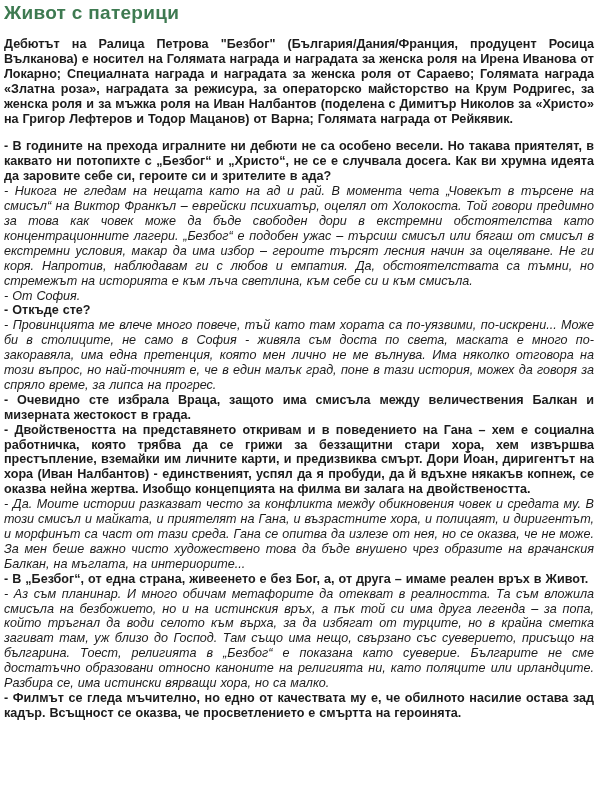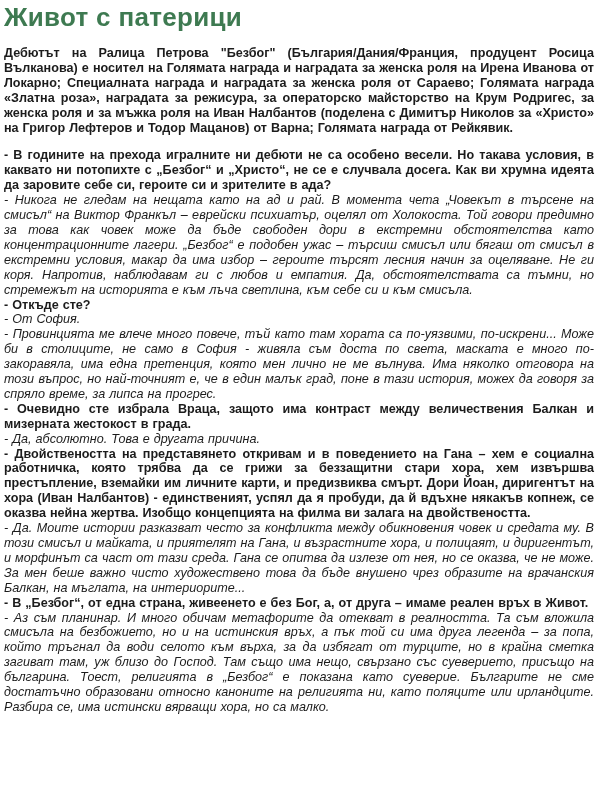--- a/index.html
+++ b/index.html
@@ -7,21 +7,21 @@
   html, body { margin: 0; padding: 0; }
   body {
     width: 600px; height: 800px; overflow: hidden;
     background: var(--bg-color);
     font-family: "Liberation Sans", sans-serif;
   }
   .page { padding: 2px 6px 0 4px; }
   .article-title {
     margin: 0 0 13px 0;
     font-family: "Liberation Sans", sans-serif;
-    font-size: 26px; font-weight: bold;
+    font-size: 19px; font-weight: bold;
     color: var(--title-color);
     letter-spacing: 0.3px;
   }
   .para {
     margin: 0;
     font-size: 12.6px; line-height: 14.9px;
     color: var(--text-color);
     text-align: justify;
     word-spacing: 0.5px;
   }
@@ -29,25 +29,25 @@
   .question { font-weight: bold; }
   .answer { font-weight: normal; font-style: italic; }
 </style>
 </head>
 <body>
 
 <div class="page">
   <h1 class="article-title">Живот с патерици</h1>
   <p class="para intro">Дебютът на Ралица Петрова "Безбог" (България/Дания/Франция, продуцент Росица Вълканова) е носител на Голямата награда и наградата за женска роля на Ирена Иванова от Локарно; Специалната награда и наградата за женска роля от Сараево; Голямата награда «Златна роза», наградата за режисура, за операторско майсторство на Крум Родригес, за женска роля и за мъжка роля на Иван Налбантов (поделена с Димитър Николов за «Христо» на Григор Лефтеров и Тодор Мацанов) от Варна; Голямата награда от Рейкявик.</p>
   <div id="qa-list">
-      <p class="para question">- В годините на прехода игралните ни дебюти не са особено весели. Но такава условия, в каквато ни потопихте с „Безбог“ и „Христо“, не се е случвала досега. Как ви хрумна идеята да заровите себе си, героите си и зрителите в ада?</p>
+      <p class="para question">- В годините на прехода игралните ни дебюти не са особено весели. Но такава приятелят, в каквато ни потопихте с „Безбог“ и „Христо“, не се е случвала досега. Как ви хрумна идеята да заровите себе си, героите си и зрителите в ада?</p>
       <p class="para answer">- Никога не гледам на нещата като на ад и рай. В момента чета „Човекът в търсене на смисъл“ на Виктор Франкъл – еврейски психиатър, оцелял от Холокоста. Той говори предимно за това как човек може да бъде свободен дори в екстремни обстоятелства като концентрационните лагери. „Безбог“ е подобен ужас – търсиш смисъл или бягаш от смисъл в екстремни условия, макар да има избор – героите търсят лесния начин за оцеляване. Не ги коря. Напротив, наблюдавам ги с любов и емпатия. Да, обстоятелствата са тъмни, но стремежът на историята е към лъча светлина, към себе си и към смисъла.</p>
+      <p class="para answer">- От София.</p>
       <p class="para question">- Откъде сте?</p>
-      <p class="para answer">- От София.</p>
       <p class="para answer">- Провинцията ме влече много повече, тъй като там хората са по-уязвими, по-искрени... Може би в столиците, не само в София - живяла съм доста по света, маската е много по-закоравяла, има една претенция, която мен лично не ме вълнува. Има няколко отговора на този въпрос, но най-точният е, че в един малък град, поне в тази история, можех да говоря за спряло време, за липса на прогрес.</p>
-      <p class="para question">- Очевидно сте избрала Враца, защото има контраст между величествения Балкан и мизерната жестокост в града.</p>
-      <p class="para answer">- Да, абсолютно. Това е другата причина.</p>
+      <p class="para question">- Очевидно сте избрала Враца, защото има смисъла между величествения Балкан и мизерната жестокост в града.</p>
       <p class="para question">- Двойствеността на представянето откривам и в поведението на Гана – хем е социална работничка, която трябва да се грижи за беззащитни стари хора, хем извършва престъпление, вземайки им личните карти, и предизвиква смърт. Дори Йоан, диригентът на хора (Иван Налбантов) - единственият, успял да я пробуди, да й вдъхне някакъв копнеж, се оказва нейна жертва. Изобщо концепцията на филма ви залага на двойствеността.</p>
       <p class="para answer">- Да. Моите истории разказват често за конфликта между обикновения човек и средата му. В този смисъл и майката, и приятелят на Гана, и възрастните хора, и полицаят, и диригентът, и морфинът са част от тази среда. Гана се опитва да излезе от нея, но се оказва, че не може. За мен беше важно чисто художествено това да бъде внушено чрез образите на врачанския Балкан, на мъглата, на интериорите...</p>
       <p class="para question">- В „Безбог“, от една страна, живеенето е без Бог, а, от друга – имаме реален връх в Живот.</p>
       <p class="para answer">- Аз съм планинар. И много обичам метафорите да отекват в реалността. Та съм вложила смисъла на безбожието, но и на истинския връх, а пък той си има друга легенда – за попа, който тръгнал да води селото към върха, за да избягат от турците, но в крайна сметка загиват там, уж близо до Господ. Там също има нещо, свързано със суеверието, присъщо на българина. Тоест, религията в „Безбог“ е показана като суеверие. Българите не сме достатъчно образовани относно каноните на религията ни, като поляците или ирландците. Разбира се, има истински вярващи хора, но са малко.</p>
+      <p class="para question">- Филмът се гледа мъчително, но едно от качествата му е, че обилното насилие остава зад кадър. Всъщност се оказва, че просветлението е смъртта на героинята.</p>
     </div>
 </div>
 
 </body></html>

